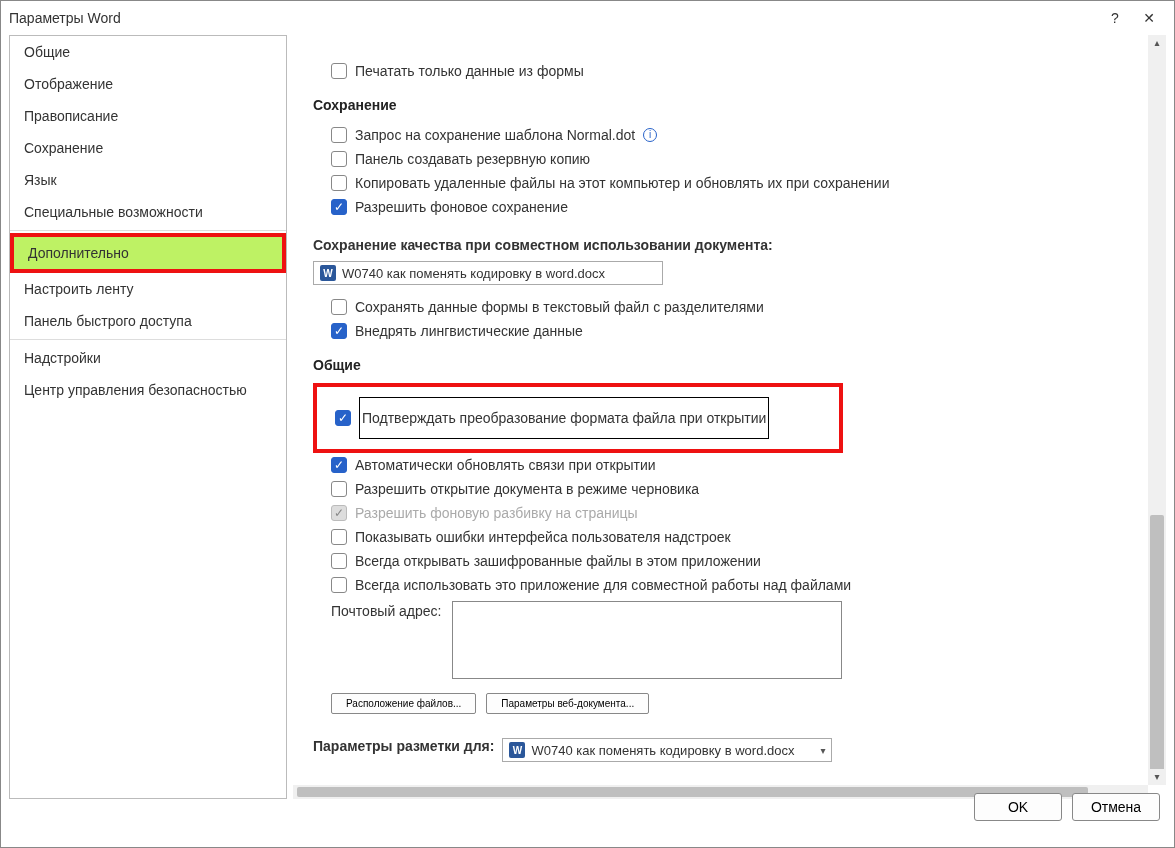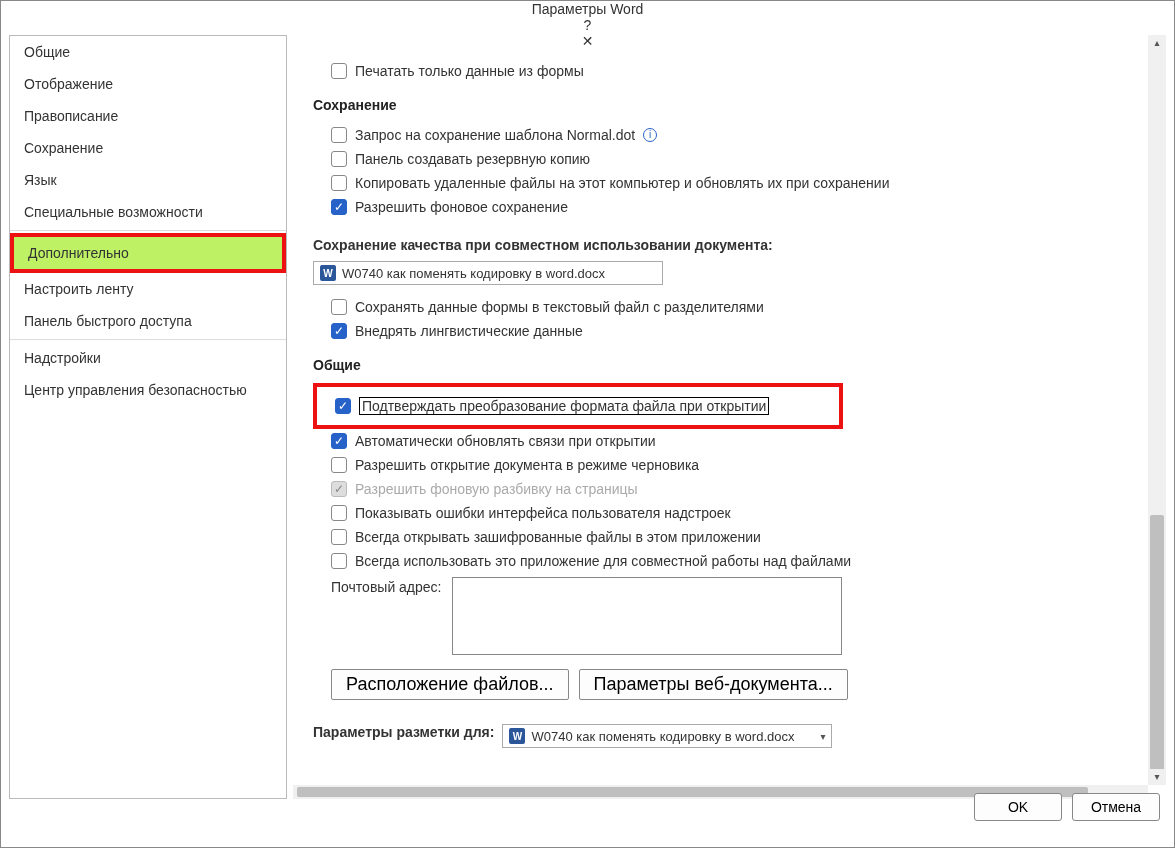--- a/index.html
+++ b/index.html
@@ -1,17 +1,17 @@
 <!DOCTYPE html>
 <html><head>
 <meta charset="utf-8">
 <style>
 * { box-sizing: border-box; margin: 0; padding: 0; font-family: "Segoe UI", Tahoma, sans-serif; }
 body { background: #fff; width: 1175px; height: 848px; overflow: hidden; position: relative; border: 1px solid #888; }
-.titlebar { display: flex; align-items: center; height: 34px; padding: 0 8px; font-size: 14px; color: #333; flex-direction: column; }
+.titlebar { display: flex; align-items: center; height: 34px; padding: 0 8px; font-size: 14px; color: #333; }
 .titlebar .spacer { flex: 1; }
 .titlebar .tbtn { width: 34px; text-align: center; cursor: pointer; font-size: 14px; color: #333; }
 .dialog-body { display: flex; position: absolute; top: 34px; left: 8px; right: 8px; bottom: 48px; }
 .sidebar { width: 278px; border: 1px solid #bbb; background: #fff; overflow: hidden; }
 .side-item { padding: 8px 14px; font-size: 14px; color: #333; cursor: pointer; }
 .side-item.selected { background: #bef264; }
 .side-sep { border-top: 1px solid #ddd; margin: 2px 0; }
 .highlight-box { border: 4px solid #e11; }
 .content-wrap { flex: 1; position: relative; margin-left: 6px; border: 0; }
 .content { position: absolute; left: 0; right: 18px; top: 0; bottom: 14px; overflow: hidden; padding: 4px 20px 0 20px; font-size: 14px; color: #333; margin-top: 20px; }
@@ -32,25 +32,25 @@
 .chk.disabled.checked { background: #ddd; }
 .chk.disabled.checked::after { color: #888; }
 .lbl { font-size: 14px; color: #333; }
 .lbl.disabled { color: #aaa; }
 .info-icn { width: 14px; height: 14px; border: 1px solid #2762c9; border-radius: 50%; color: #2762c9; font-size: 10px; text-align: center; line-height: 12px; display: inline-block; }
 .doc-dd { display: inline-flex; align-items: center; border: 1px solid #aaa; padding: 2px 6px; font-size: 13px; gap: 6px; height: 24px; background: #fff; }
 .doc-dd .wicon { width: 16px; height: 16px; background: #2b579a; display: inline-flex; align-items: center; justify-content: center; color: #fff; font-size: 10px; font-weight: bold; border-radius: 2px; }
 .doc-dd .chev { font-size: 10px; color: #555; }
 .hl-red { border: 4px solid #e11; padding: 6px 8px 6px 18px; margin-left: 0; }
 .hl-red .chk-row { padding-left: 0; }
-.focus-box { border: 1px solid #000; padding: 0 2px; }
+.focus-box { border: 1px solid #000; padding: 12px 2px; }
 .mail-row { display: flex; gap: 10px; padding: 4px 0 4px 18px; align-items: flex-start; }
 .mail-box { width: 390px; height: 78px; border: 1px solid #888; background: #fff; }
 .btn-row { display: flex; gap: 10px; padding: 10px 0 10px 18px; }
-.o-btn { border: 1px solid #888; background: #fdfdfd; padding: 4px 14px; font-size: 18px; cursor: pointer; border-radius: 2px; }
+.o-btn { border: 1px solid #888; background: #fdfdfd; padding: 4px 14px; font-size: 10px; cursor: pointer; border-radius: 2px; }
 .footer { position: absolute; left: 0; right: 0; bottom: 16px; height: 48px; display: flex; align-items: center; justify-content: flex-end; gap: 10px; padding: 0 14px; }
 .f-btn { border: 1px solid #888; background: #fdfdfd; width: 88px; height: 28px; font-size: 14px; cursor: pointer; border-radius: 3px; }
 .dd-wide { width: 350px; overflow: hidden; white-space: nowrap; }
 .dd-mid { width: 330px; overflow: hidden; white-space: nowrap; }
 </style>
 </head>
 <body>
 
 <div class="titlebar">
   <span>Параметры Word</span>

